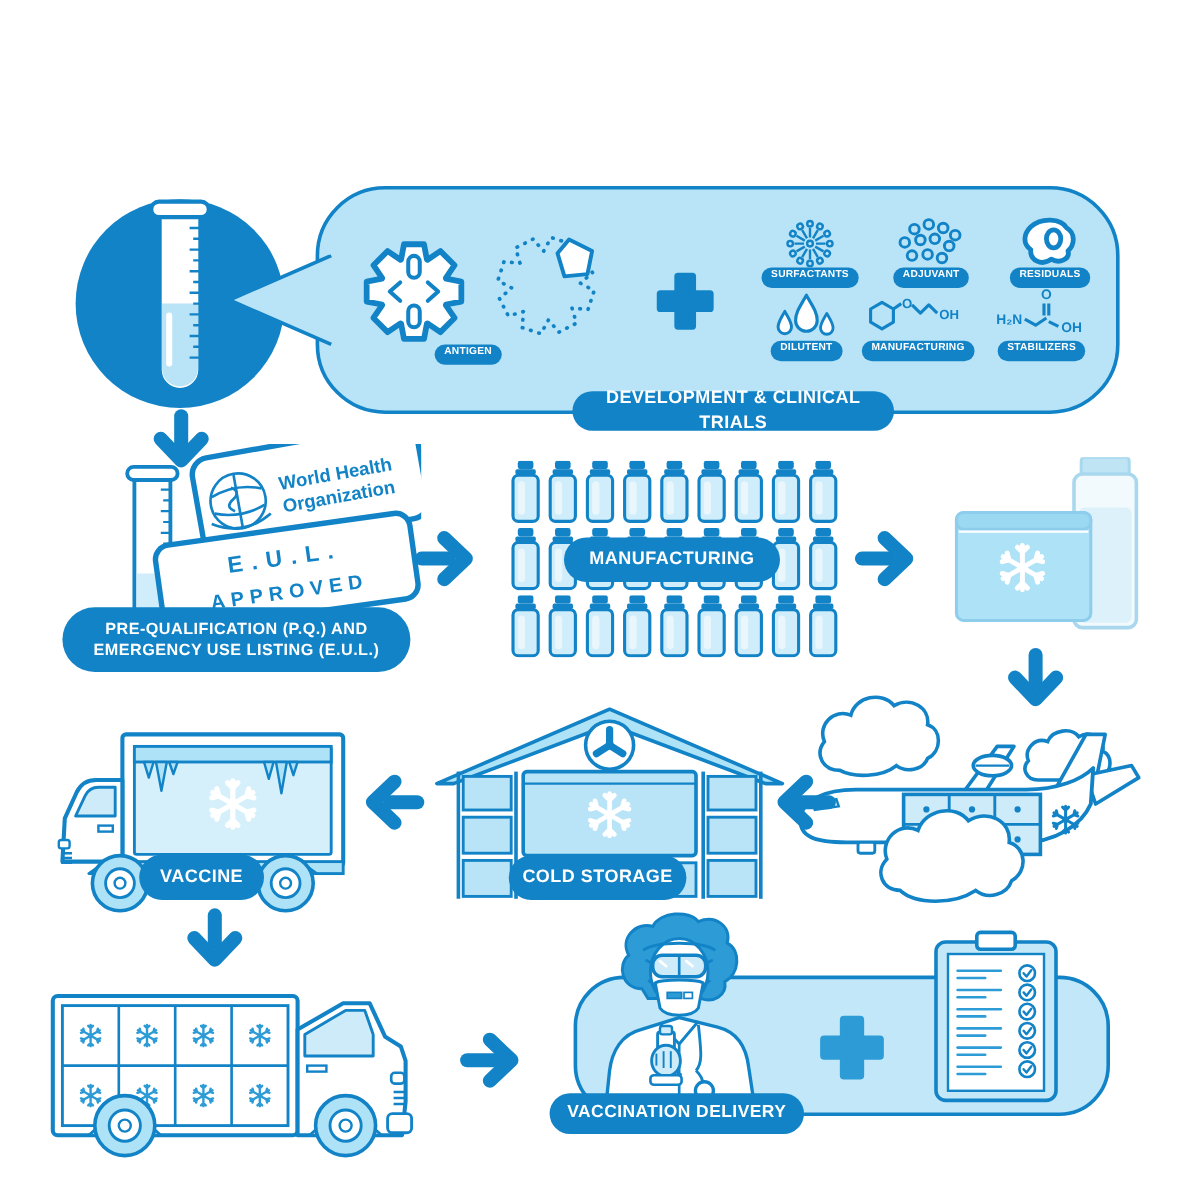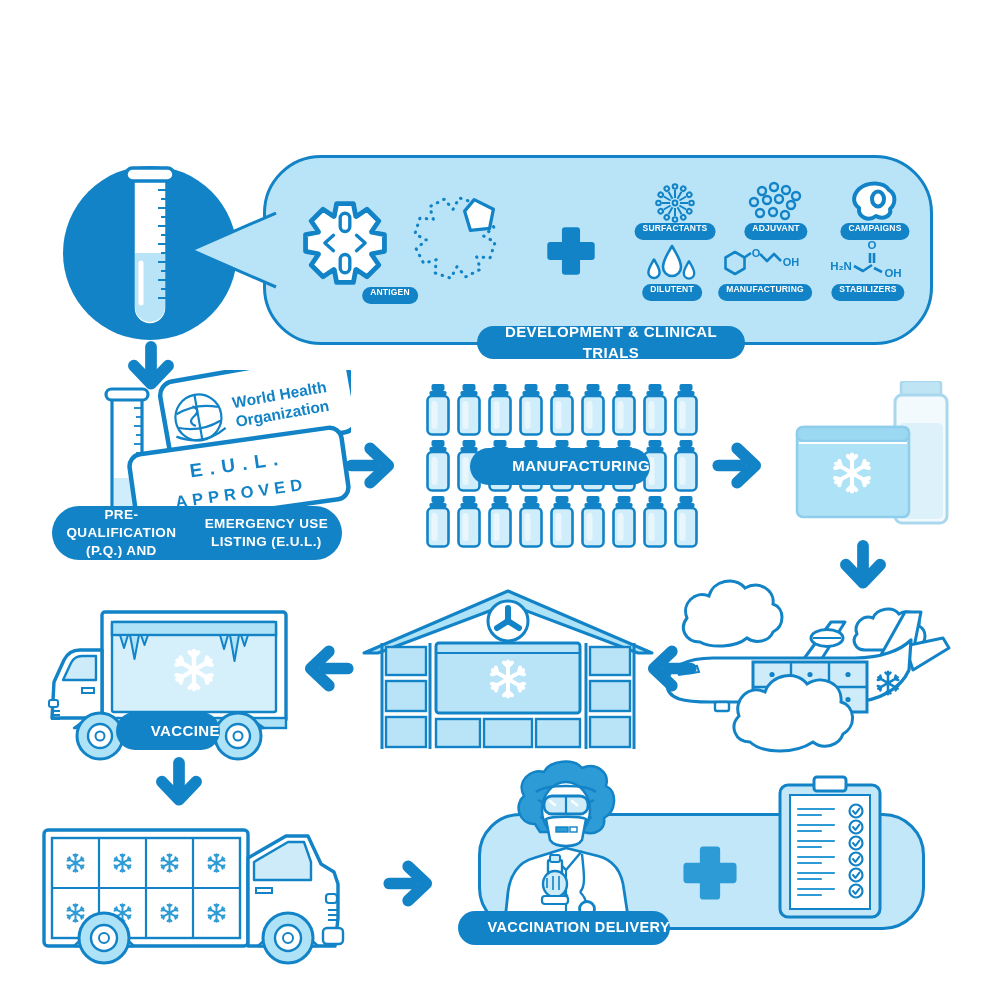--- a/index.html
+++ b/index.html
@@ -6,21 +6,21 @@
     --ink:#1283C6; --accent:#2D9BD6; --banner:#1E95CD;
     --light:#B9E4F7; --box:#AEE2F6; --lighter:#CFEDFA; --win:#CDEBF8;
   }
   *{box-sizing:border-box;margin:0;padding:0}
   html,body{width:1000px;height:1000px;background:#fff;font-family:"Liberation Sans",sans-serif}
   #canvas{position:relative;width:1000px;height:1000px;overflow:hidden;background:#fff}
   .abs{position:absolute}
   .banner{left:63px;top:57px;width:874px;height:54px;background:var(--banner);border-radius:27px;
     display:flex;align-items:center;justify-content:center;color:#fff;font-size:30px;font-weight:bold;letter-spacing:2.5px}
   .pill{position:absolute;background:var(--ink);color:#fff;font-weight:bold;display:flex;align-items:center;
-    justify-content:flex-end;text-align:center;border-radius:20px;letter-spacing:.4px;z-index:6;line-height:1.35}
+    justify-content:center;text-align:center;border-radius:20px;letter-spacing:.4px;z-index:6;line-height:1.35}
   .ing-pill{position:absolute;background:var(--ink);color:#fff;font-weight:bold;font-size:8.5px;height:17px;
     padding:0 8px;border-radius:9px;display:flex;z-index:6;transform:translateX(-50%);white-space:nowrap;letter-spacing:.2px}
   .bubble{left:263px;top:155px;width:670px;height:190px;background:var(--light);border:3px solid var(--ink);
     border-radius:58px;z-index:1}
   .bigrect{left:478px;top:813px;width:447px;height:117px;background:#C2E7F8;border:3px solid var(--ink);border-radius:42px;z-index:1}
   .arrow{position:absolute;width:54px;height:47px;overflow:visible;z-index:4}
   .arrow path{stroke:var(--ink);stroke-width:13;stroke-linecap:round;stroke-linejoin:round;fill:none}
   svg text{font-family:"Liberation Sans",sans-serif;font-weight:bold;fill:var(--ink)}
   .vial{position:absolute;width:26px;height:52px}
   .cl-line{stroke:var(--accent);stroke-width:2.2;stroke-linecap:round;fill:none}
@@ -214,21 +214,21 @@
     <text x="25" y="16" font-size="11.5" text-anchor="middle">OH</text>
   </svg>
 
   <div class="ing-pill" style="left:675px;top:223px">
       <span>SURFACTANTS</span>
     </div>
   <div class="ing-pill" style="left:776px;top:223px">
       <span>ADJUVANT</span>
     </div>
   <div class="ing-pill" style="left:875px;top:223px">
-      <span>CAMPAIGNS</span>
+      <span>RESIDUALS</span>
     </div>
   <div class="ing-pill" style="left:672px;top:284px">
       <span>DILUTENT</span>
     </div>
   <div class="ing-pill" style="left:765px;top:284px">
       <span>MANUFACTURING</span>
     </div>
   <div class="ing-pill" style="left:868px;top:284px">
       <span>STABILIZERS</span>
     </div>
@@ -270,21 +270,21 @@
       </g>
       <text x="70" y="37" font-size="15.5">World Health</text>
       <text x="70" y="56" font-size="15.5">Organization</text>
     </g>
     <g transform="translate(82,86) rotate(-8)">
       <rect x="0" y="0" width="214" height="72" rx="12" fill="#fff" stroke="var(--ink)" stroke-width="4.5"></rect>
       <text x="107" y="30" font-size="19" letter-spacing="7" text-anchor="middle">E.U.L.</text>
       <text x="107" y="58" font-size="16.5" letter-spacing="5" text-anchor="middle">APPROVED</text>
     </g>
   </svg>
-  <div class="pill" style="left:52px;top:506px;width:290px;height:54px;font-size:13.5px;border-radius:27px;flex-direction:row">
+  <div class="pill" style="left:52px;top:506px;width:290px;height:54px;font-size:13.5px;border-radius:27px;flex-direction:column">
     <span>PRE-QUALIFICATION (P.Q.) AND</span>
     <span>EMERGENCY USE LISTING (E.U.L.)</span>
   </div>
 
   <svg class="arrow" style="left:345px;top:442px" viewBox="0 0 60 52">
     <path d="M7,26 L32,26"></path>
       <path d="M28,7 L48,26 L28,45"></path>
     </svg>
 
   <div class="abs" style="left:425px;top:384px;width:282px;height:168px;z-index:2">
@@ -540,20 +540,23 @@
     </g>
     <rect x="74" y="60" width="144" height="70" rx="3" fill="var(--light)" stroke="var(--ink)" stroke-width="3"></rect>
     <line x1="74" y1="70" x2="218" y2="70" stroke="var(--ink)" stroke-width="2"></line>
     <use href="#sf" x="124" y="74" width="44" height="44" style="color:#fff"></use>
     <g fill="var(--light)" stroke="var(--ink)" stroke-width="2.4">
       <rect x="74" y="136" width="44" height="28"></rect>
         <rect x="122" y="136" width="48" height="28"></rect>
         <rect x="174" y="136" width="44" height="28"></rect>
     </g>
   </svg>
+  <div class="pill" style="left:424px;top:713px;width:148px;height:37px;font-size:15px;border-radius:19px">
+      <span>COLD STORAGE</span>
+    </div>
 
   <svg class="arrow" style="left:300px;top:645px;transform:rotate(180deg)" viewBox="0 0 60 52">
     <path d="M7,26 L32,26"></path>
       <path d="M28,7 L48,26 L28,45"></path>
     </svg>
 
   <svg class="abs" style="left:38px;top:606px" width="258" height="158" viewBox="0 0 258 158">
     <rect x="64" y="6" width="184" height="110" rx="3" fill="#fff" stroke="var(--ink)" stroke-width="3.4"></rect>
     <rect x="74" y="16" width="164" height="90" rx="2" fill="#D6F0FB" stroke="var(--ink)" stroke-width="2.4"></rect>
     <rect x="74" y="16" width="164" height="13" fill="var(--box)" stroke="var(--ink)" stroke-width="2.4"></rect>

